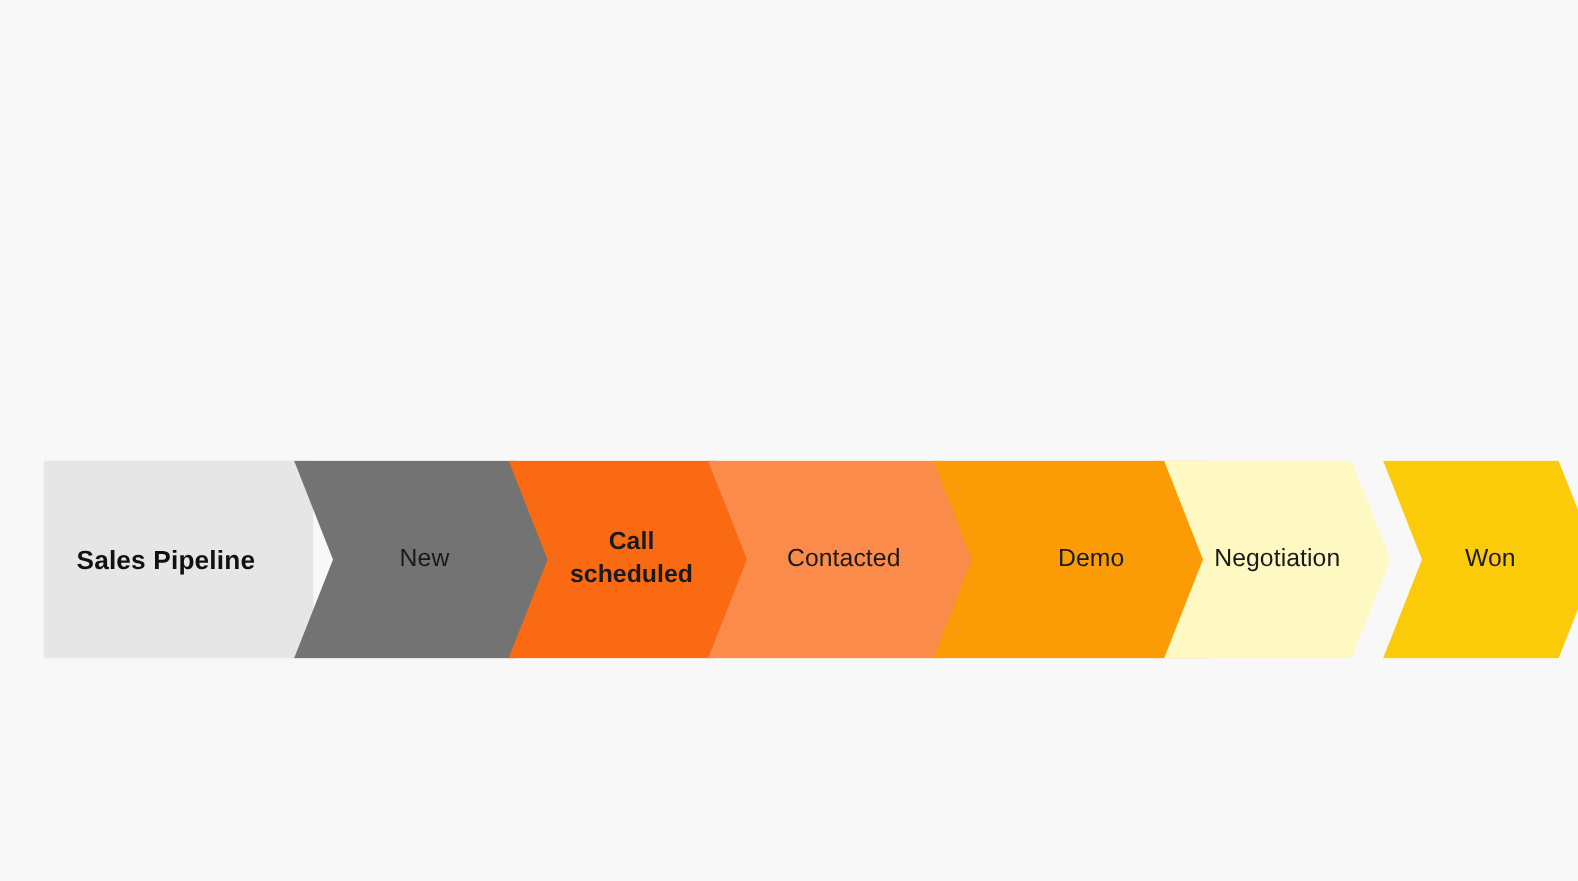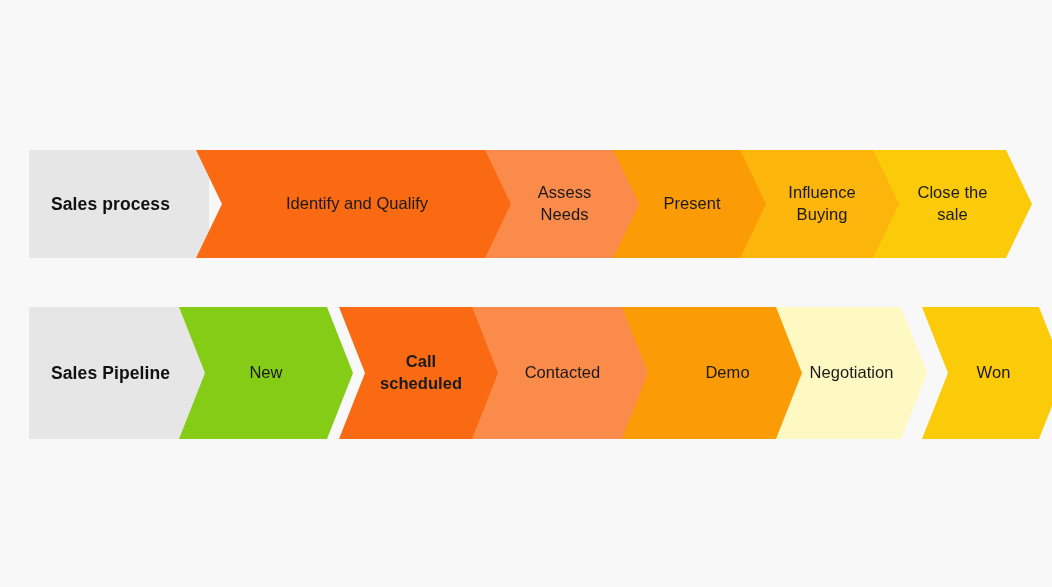--- a/index.html
+++ b/index.html
@@ -82,55 +82,27 @@
   
   .band-label.notched {
     clip-path: polygon(0% 0%, 100% 0%, 100% 100%, 0% 100%);
   }
 </style>
 </head>
 <body>
 
 <div id="canvas">
 
-  <div class="band row1">
-    <div class="band-label notched">
-      <span class="band-label-text">Sales process</span>
-    </div>
-
-    <div class="stage chev chev-first" style="left:167px; width:322px; background:#fa6a13;">
-      <span class="stage-text">Identify and Qualify</span>
-    </div>
-
-    <div class="stage chev" style="left:456px; width:159px; background:#fa8b4a;">
-      <span class="stage-text">Assess
-Needs</span>
-    </div>
-
-    <div class="stage chev" style="left:584px; width:158px; background:#fb9c06;">
-      <span class="stage-text">Present</span>
-    </div>
-
-    <div class="stage chev" style="left:711px; width:164px; background:#fcb50a;">
-      <span class="stage-text">Influence
-Buying</span>
-    </div>
-
-    <div class="stage chev" style="left:844px; width:159px; background:#fbcb09;">
-      <span class="stage-text">Close the
-sale</span>
-    </div>
-  </div>
 
   <div class="band row2">
     <div class="band-label notched">
       <span class="band-label-text">Sales Pipeline</span>
     </div>
 
-    <div class="stage chev chev-first" style="left:150px; width:174px; background:#84cc16;">
+    <div class="stage chev chev-first" style="left:167px; width:174px; background:#737373;">
       <span class="stage-text">New</span>
     </div>
 
     <div class="stage chev" style="left:310px; width:164px; background:#fa6a13;font-weight:bold;">
       <span class="stage-text">Call
 scheduled</span>
     </div>
 
     <div class="stage chev" style="left:443px; width:181px; background:#fa8b4a;align-items:center;">
       <span class="stage-text">Contacted</span>

